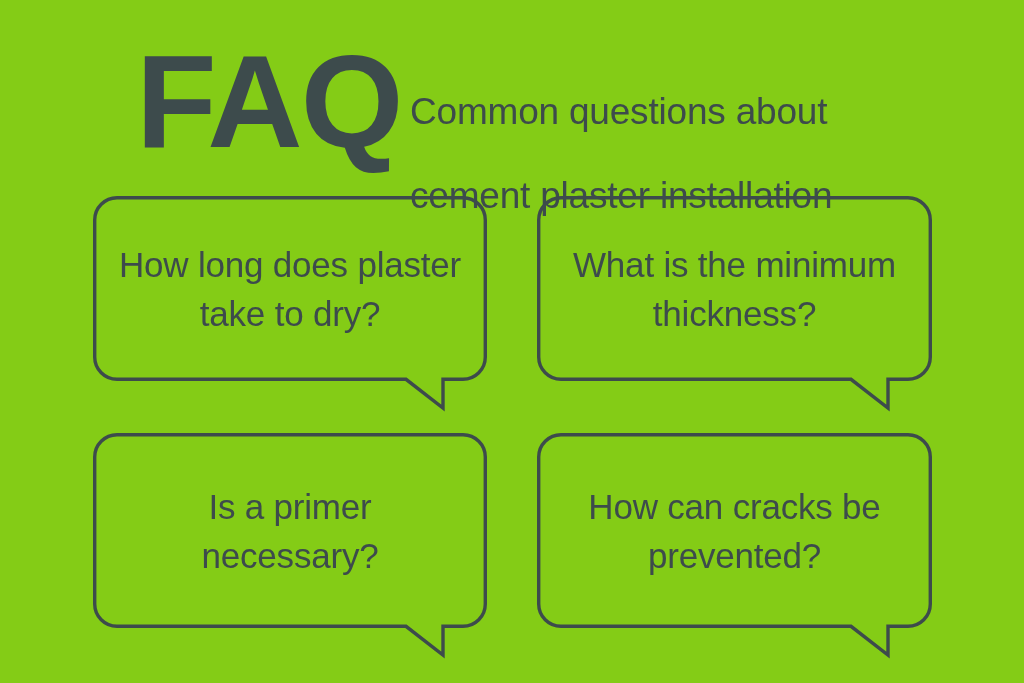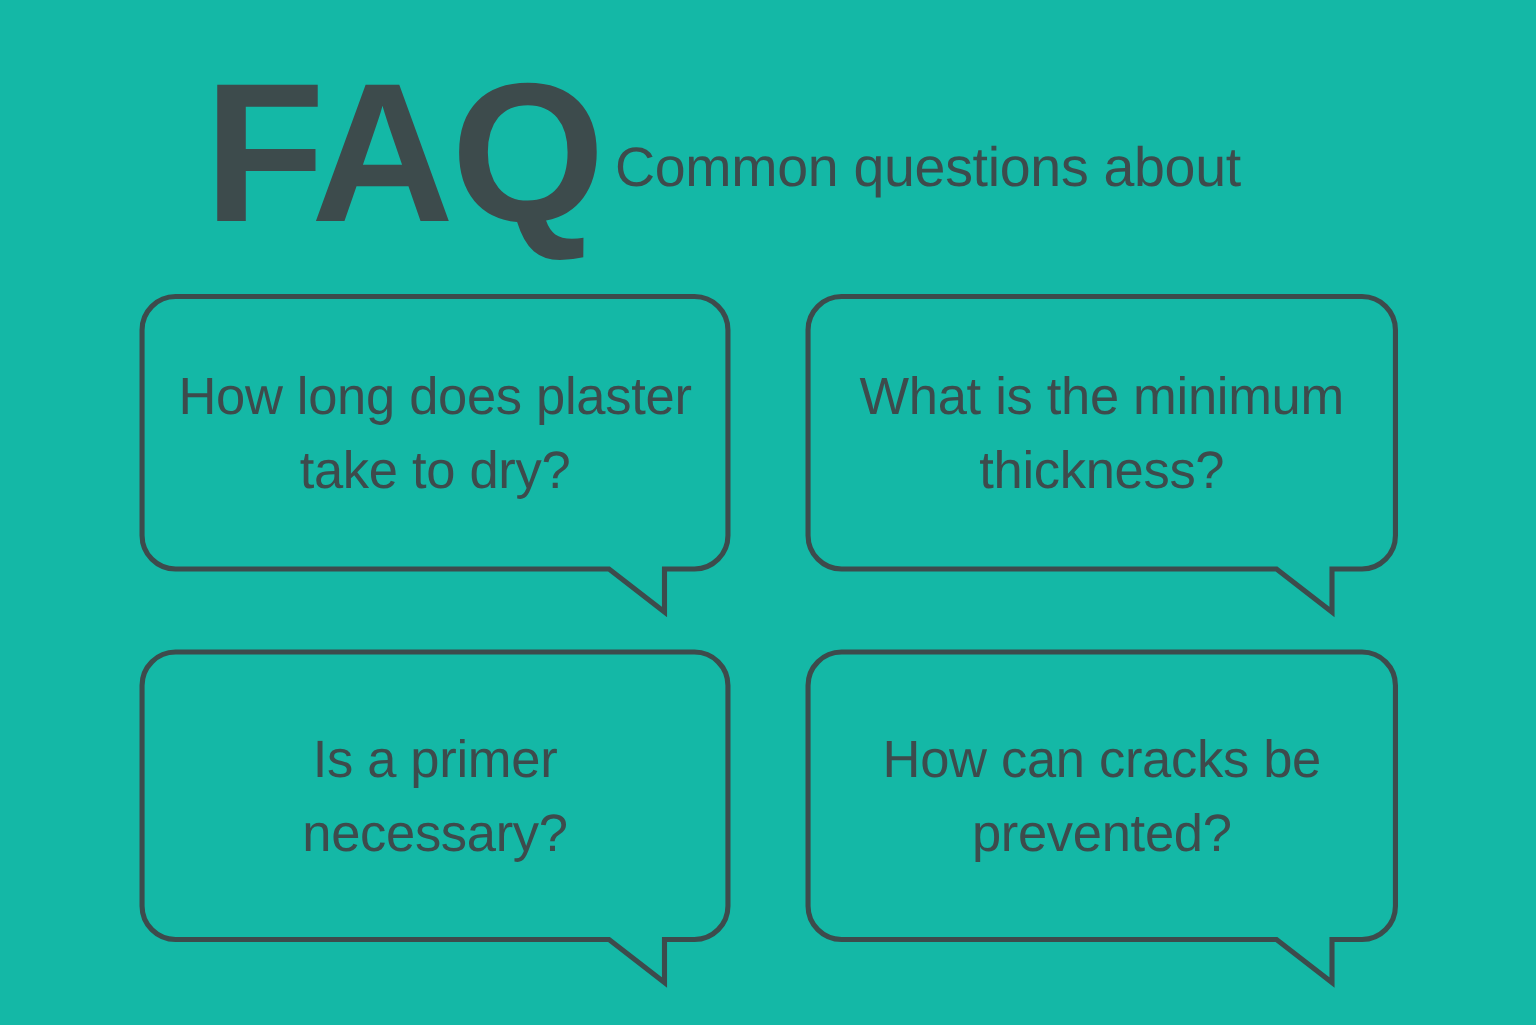--- a/index.html
+++ b/index.html
@@ -11,21 +11,21 @@
     height: 683px;
     background: #f0efe9;
     font-family: "Liberation Sans", sans-serif;
     overflow: hidden;
     position: relative;
   }
   #canvas {
     position: relative;
     width: 1024px;
     height: 683px;
-    background: #14b8a6;
+    background: #84cc16;
   }
 
   
   #header {
     position: absolute;
     left: 0;
     top: 0;
     width: 1024px;
     height: 180px;
   }
@@ -112,20 +112,21 @@
 </style>
 </head>
 <body>
 
 <div id="canvas">
 
   <div id="header">
     <div id="faq-title">FAQ</div>
     <div id="subtitle">
       <span class="sub-line">Common questions about</span>
+      <span class="sub-line">cement plaster installation</span>
     </div>
   </div>
 
   <div id="bubble-grid">
 
     <div class="bubble" id="bubble-0">
       <svg class="bubble-svg" width="394" height="215" viewBox="0 0 394 215">
         <path class="bubble-outline" d="M 24 1.7
                  L 370 1.7
                  A 22.3 22.3 0 0 1 392.3 24

